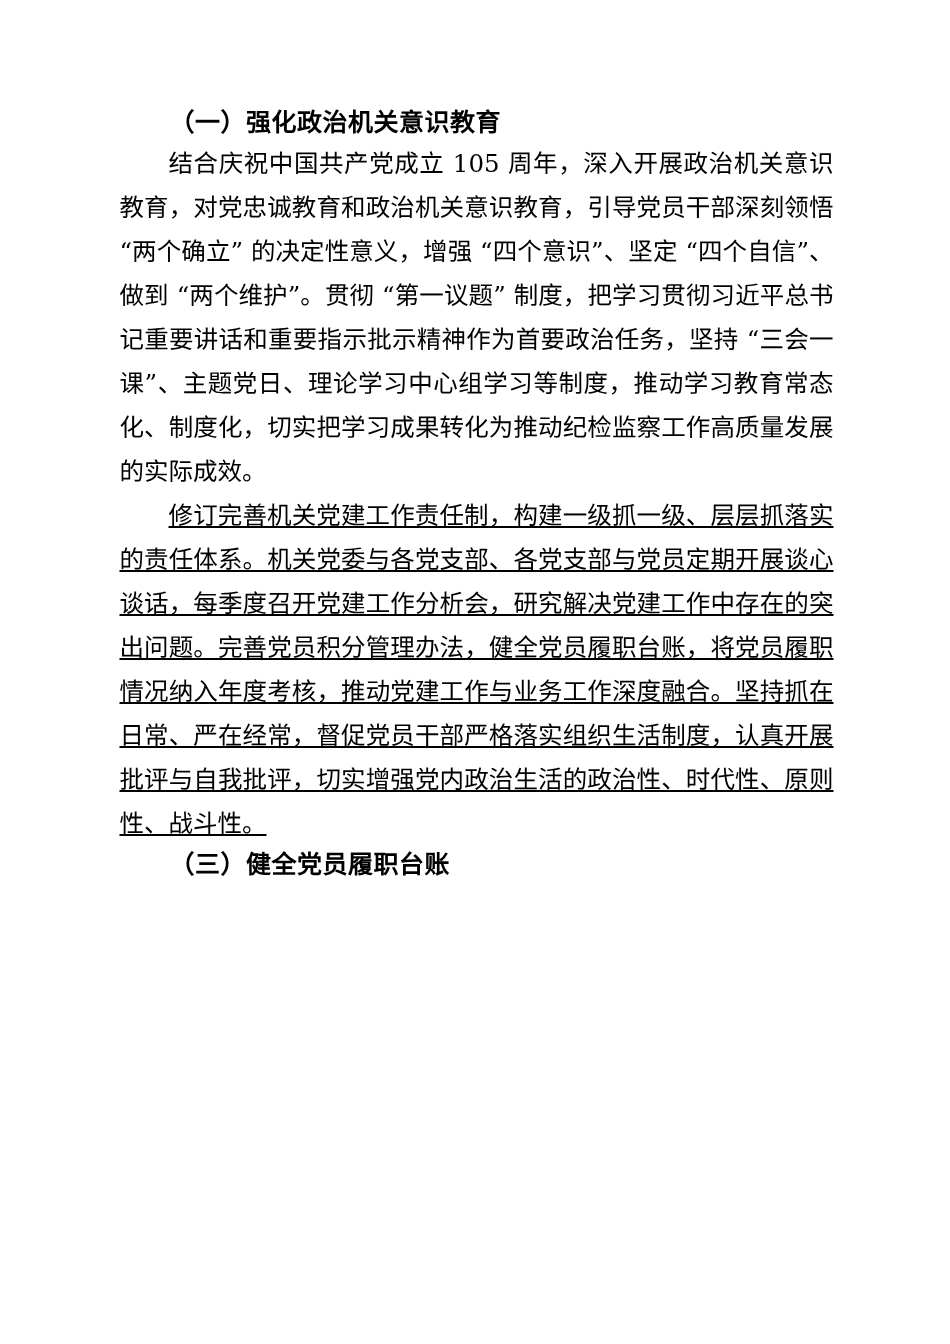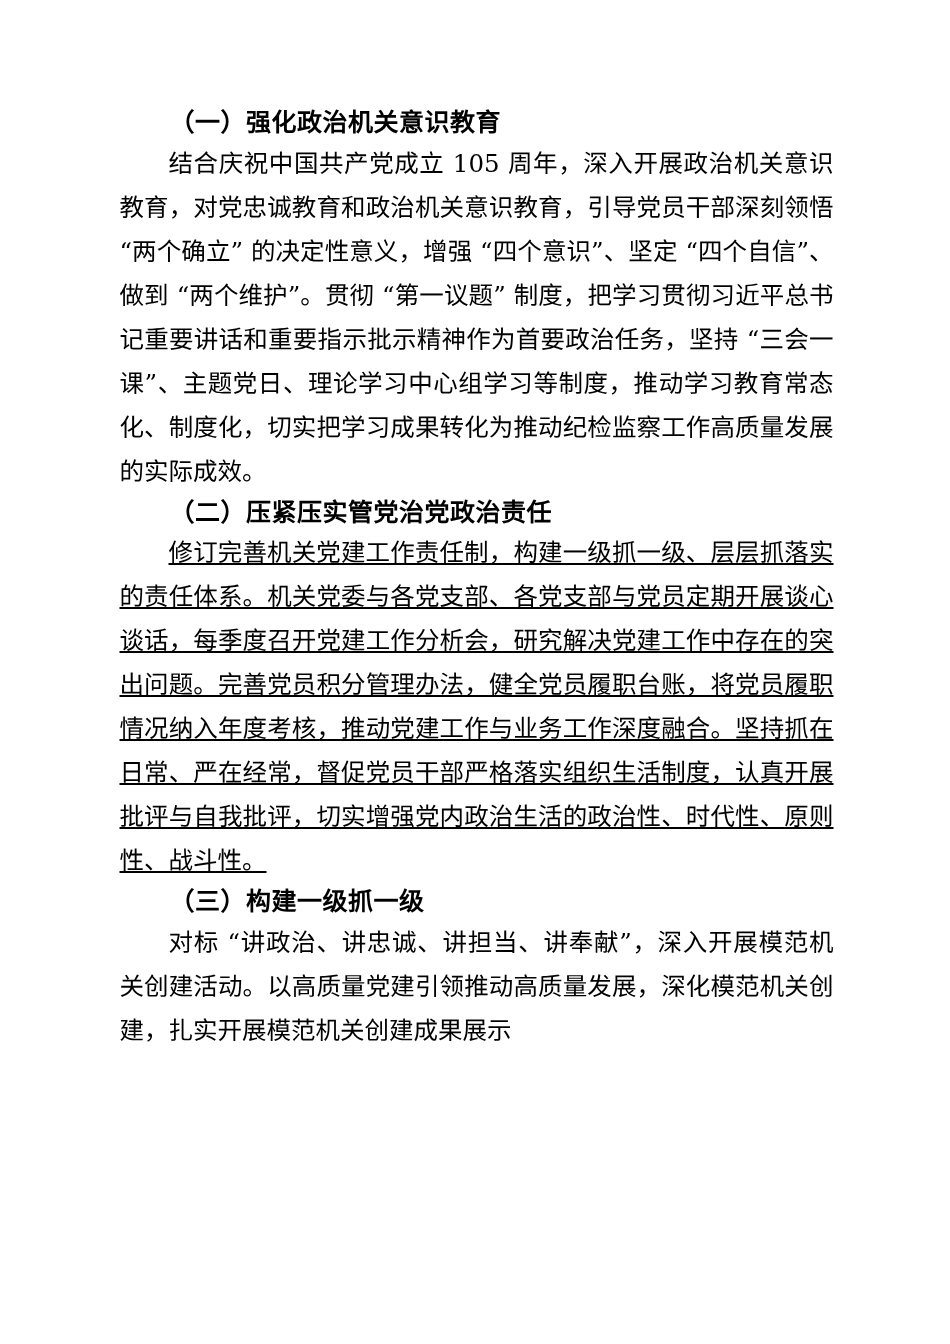--- a/index.html
+++ b/index.html
@@ -53,20 +53,18 @@
 </style>
 </head>
 <body>
 
 <div class="page">
   <div class="doc-body">
 
     <h2 class="heading heading-1">（一）强化政治机关意识教育</h2>
     <p class="para para-gap">结合庆祝中国共产党成立 105 周年，深入开展政治机关意识教育，对党忠诚教育和政治机关意识教育，引导党员干部深刻领悟 “两个确立” 的决定性意义，增强 “四个意识”、坚定 “四个自信”、做到 “两个维护”。贯彻 “第一议题” 制度，把学习贯彻习近平总书记重要讲话和重要指示批示精神作为首要政治任务，坚持 “三会一课”、主题党日、理论学习中心组学习等制度，推动学习教育常态化、制度化，切实把学习成果转化为推动纪检监察工作高质量发展的实际成效。</p>
 
-    <h2 class="heading heading-2">（二）压紧压实管党治党政治责任</h2>
     <p class="para para-gap-2">修订完善机关党建工作责任制，构建一级抓一级、层层抓落实的责任体系。机关党委与各党支部、各党支部与党员定期开展谈心谈话，每季度召开党建工作分析会，研究解决党建工作中存在的突出问题。完善党员积分管理办法，健全党员履职台账，将党员履职情况纳入年度考核，推动党建工作与业务工作深度融合。坚持抓在日常、严在经常，督促党员干部严格落实组织生活制度，认真开展批评与自我批评，切实增强党内政治生活的政治性、时代性、原则性、战斗性。</p>
 
-    <h2 class="heading heading-3">（三）构建一级抓一级</h2>
-    <p class="para para-gap-3">对标 “讲政治、讲忠诚、讲担当、讲奉献”，深入开展模范机关创建活动。以高质量党建引领推动高质量发展，深化模范机关创建，扎实开展模范机关创建成果展示</p>
+    <h2 class="heading heading-3">（三）健全党员履职台账</h2>
 
   </div>
 </div>
 
 </body></html>

